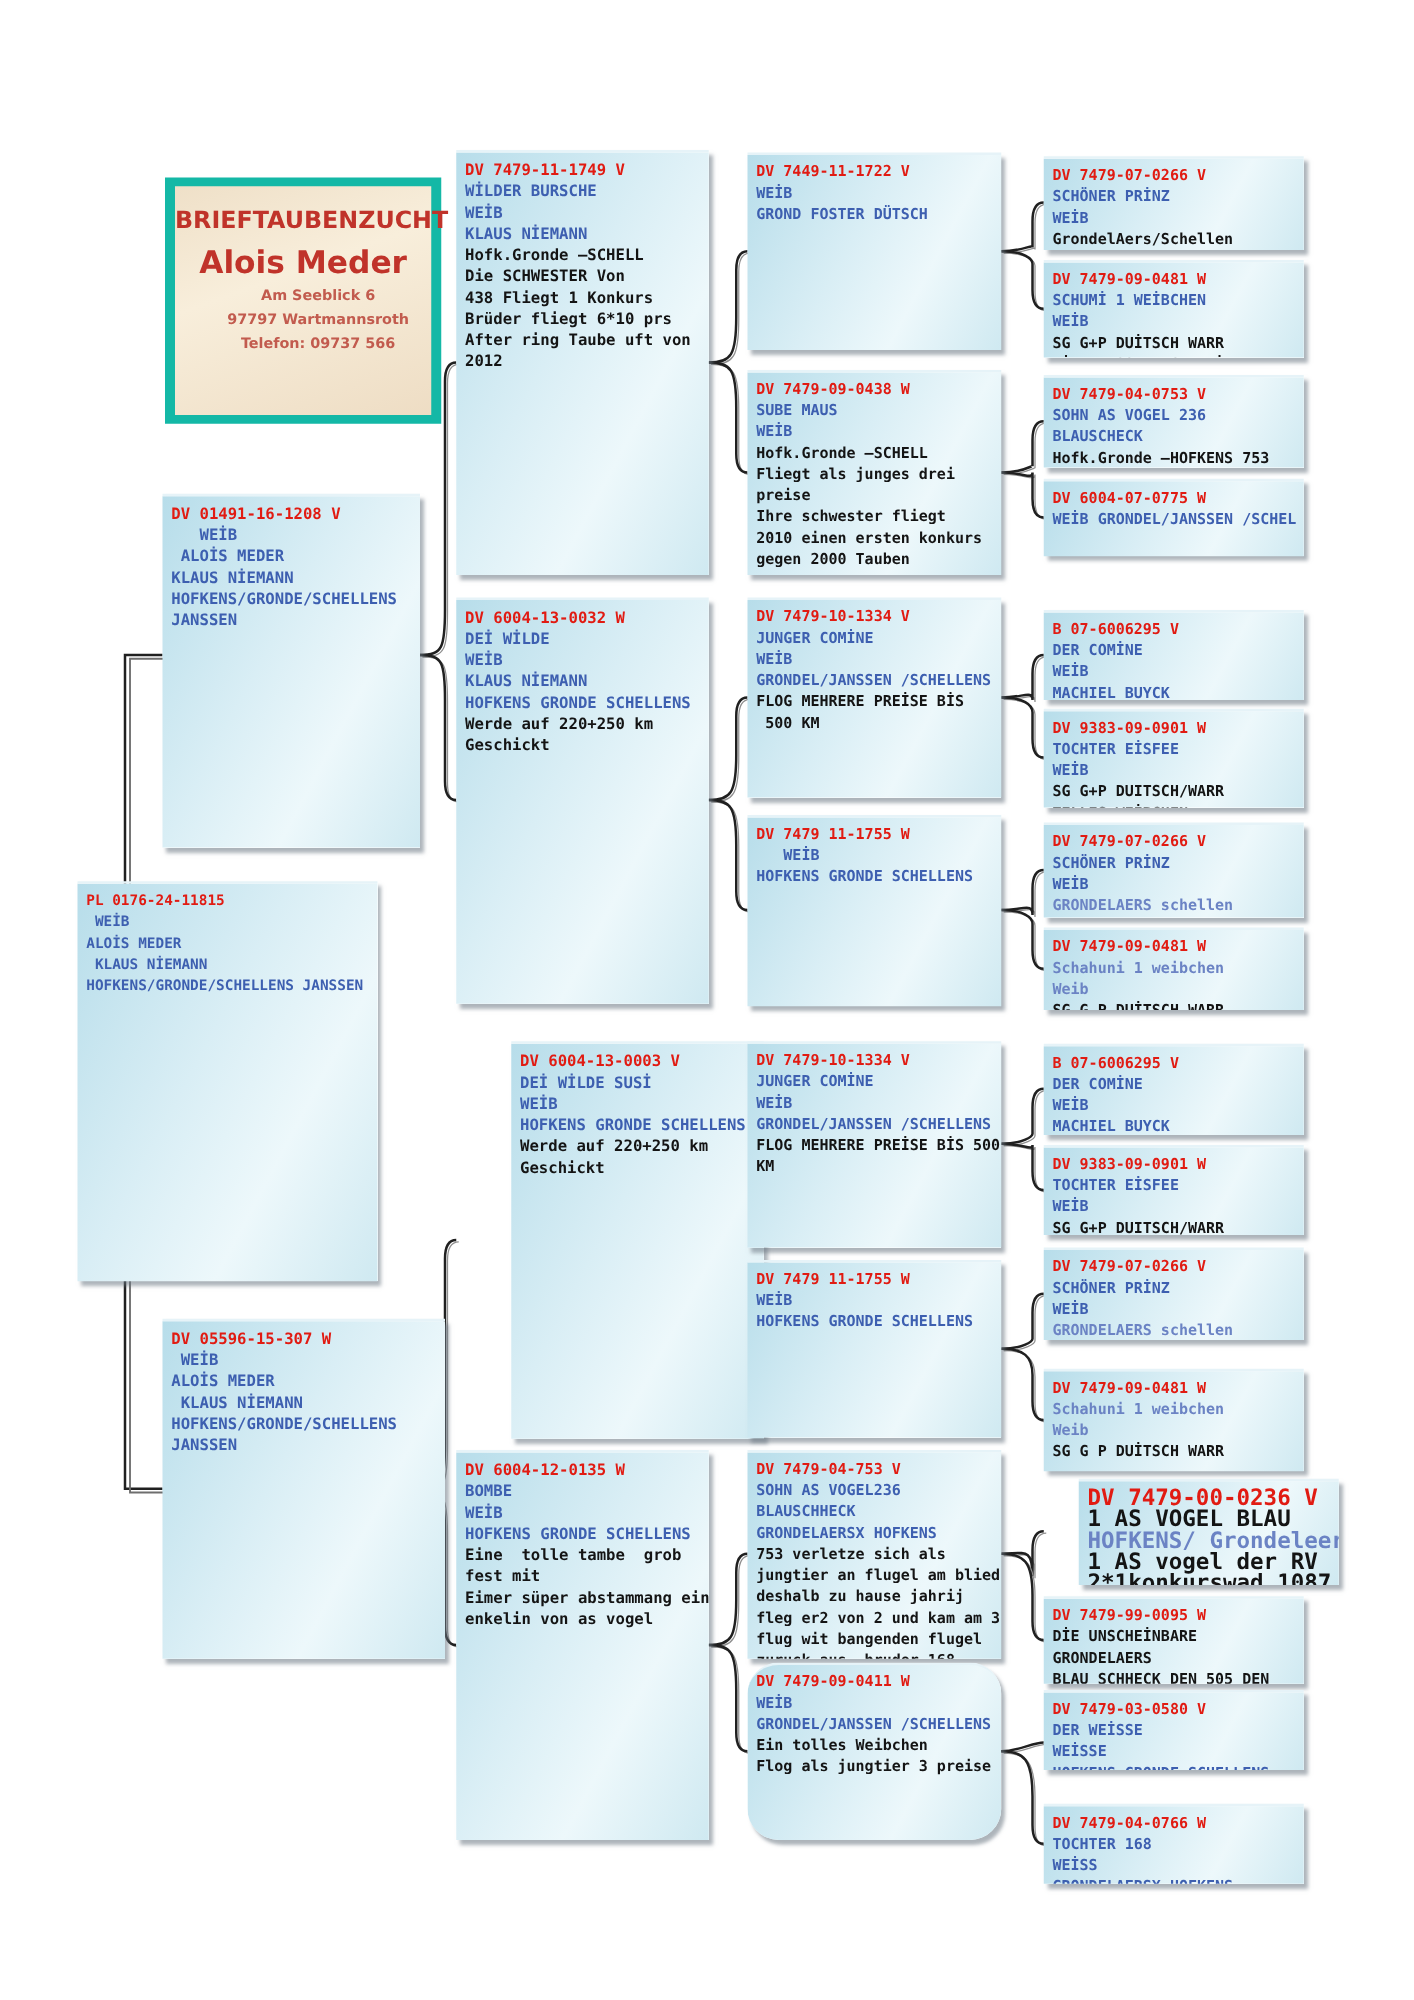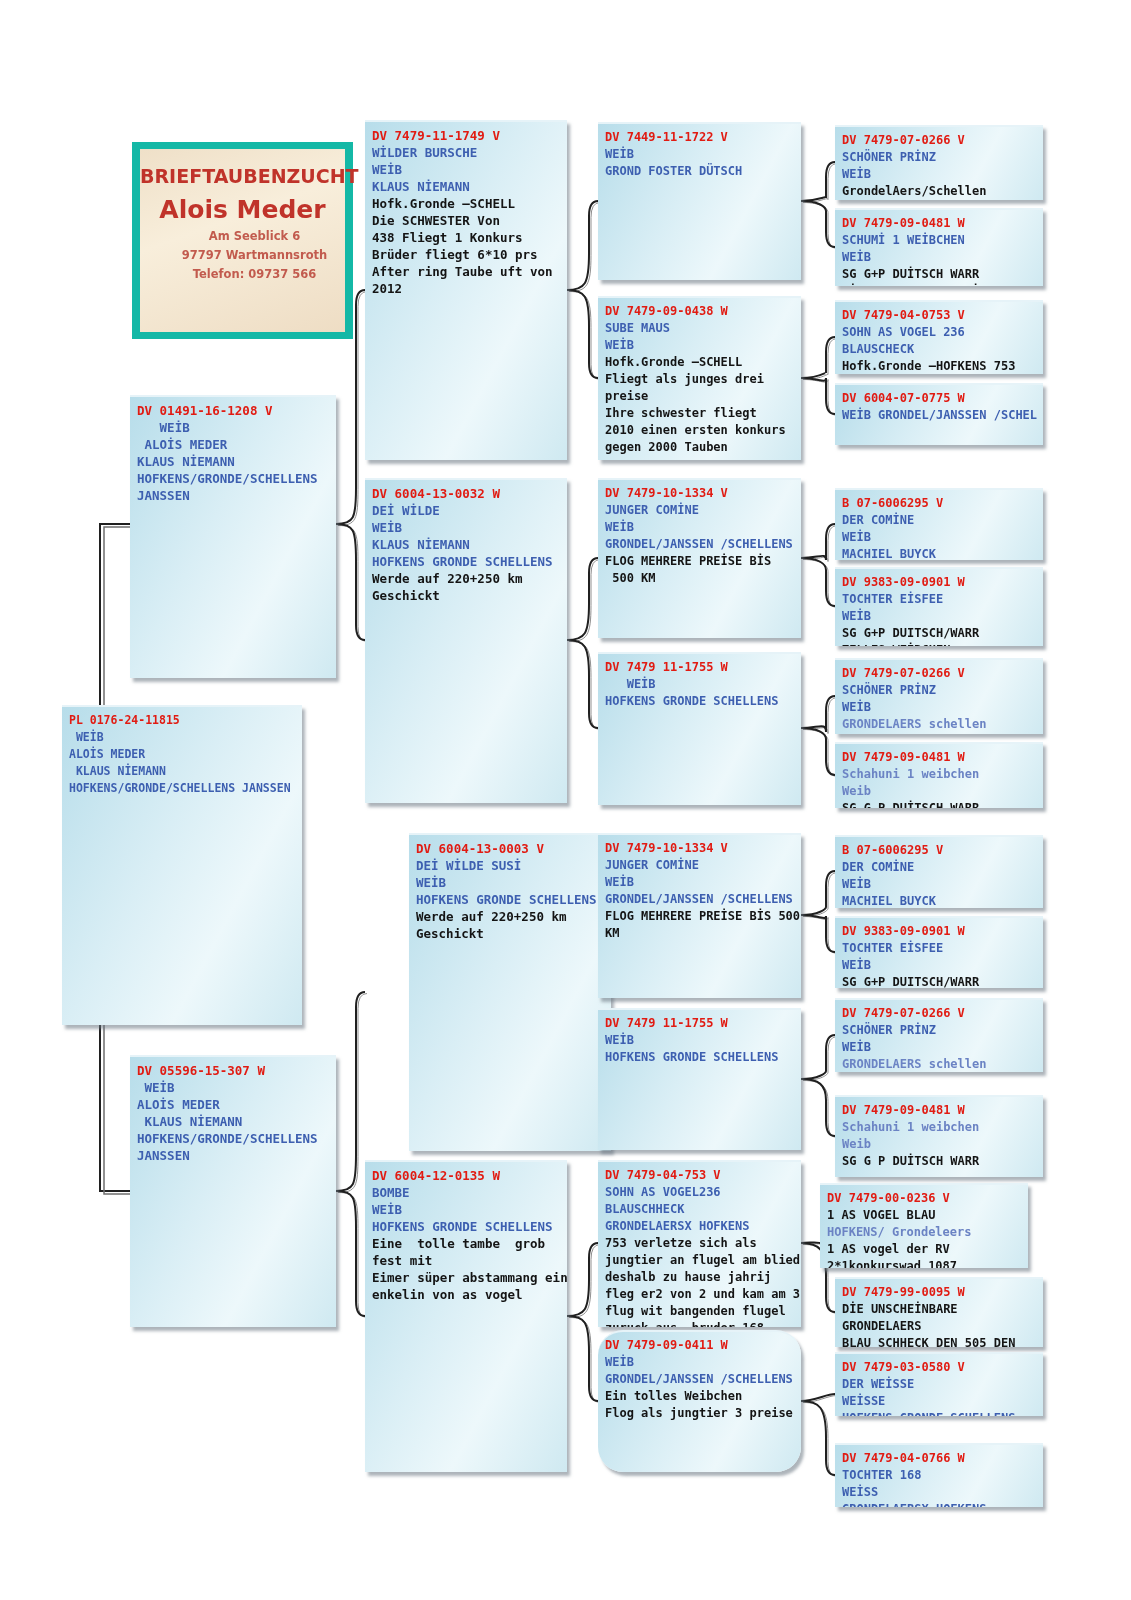--- a/index.html
+++ b/index.html
@@ -98,21 +98,21 @@
       <div id="logo-name">Alois Meder</div>
       <div id="logo-addr1">Am Seeblick 6</div>
       <div id="logo-addr2">97797 Wartmannsroth</div>
       <div id="logo-tel">Telefon: 09737 566</div>
     </div>
   </div>
 
   <div id="boxes">
       <div class="pbox" style="left: 62px; top: 705px; width: 240px; height: 320px; font-size: 11.5px;"><div class="ring">PL 0176-24-11815</div><div class="ln-blue"> WEİB</div><div class="ln-blue">ALOİS MEDER</div><div class="ln-blue"> KLAUS NİEMANN</div><div class="ln-blue">HOFKENS/GRONDE/SCHELLENS JANSSEN</div></div>
       <div class="pbox" style="left: 130px; top: 395px; width: 206px; height: 283px; font-size: 12.5px;"><div class="ring">DV 01491-16-1208 V</div><div class="ln-blue">   WEİB</div><div class="ln-blue"> ALOİS MEDER</div><div class="ln-blue">KLAUS NİEMANN</div><div class="ln-blue">HOFKENS/GRONDE/SCHELLENS</div><div class="ln-blue">JANSSEN</div></div>
-      <div class="pbox" style="left: 130px; top: 1055px; width: 206px; height: 272px; font-size: 12.5px;"><div class="ring">DV 05596-15-307 W</div><div class="ln-blue"> WEİB</div><div class="ln-blue">ALOİS MEDER</div><div class="ln-blue"> KLAUS NİEMANN</div><div class="ln-blue">HOFKENS/GRONDE/SCHELLENS</div><div class="ln-blue">JANSSEN</div></div>
+      <div class="pbox" style="left: 130px; top: 1055px; width: 226px; height: 272px; font-size: 12.5px;"><div class="ring">DV 05596-15-307 W</div><div class="ln-blue"> WEİB</div><div class="ln-blue">ALOİS MEDER</div><div class="ln-blue"> KLAUS NİEMANN</div><div class="ln-blue">HOFKENS/GRONDE/SCHELLENS</div><div class="ln-blue">JANSSEN</div></div>
       <div class="pbox" style="left: 365px; top: 120px; width: 202px; height: 340px; font-size: 12.5px;"><div class="ring">DV 7479-11-1749 V</div><div class="ln-blue">WİLDER BURSCHE</div><div class="ln-blue">WEİB</div><div class="ln-blue">KLAUS NİEMANN</div><div class="ln-black">Hofk.Gronde –SCHELL</div><div class="ln-black">Die SCHWESTER Von</div><div class="ln-black">438 Fliegt 1 Konkurs</div><div class="ln-black">Brüder fliegt 6*10 prs</div><div class="ln-black">After ring Taube uft von</div><div class="ln-black">2012</div></div>
       <div class="pbox" style="left: 365px; top: 478px; width: 202px; height: 325px; font-size: 12.5px;"><div class="ring">DV 6004-13-0032 W</div><div class="ln-blue">DEİ WİLDE</div><div class="ln-blue">WEİB</div><div class="ln-blue">KLAUS NİEMANN</div><div class="ln-blue">HOFKENS GRONDE SCHELLENS</div><div class="ln-black">Werde auf 220+250 km</div><div class="ln-black">Geschickt</div></div>
       <div class="pbox" style="left: 365px; top: 833px; width: 202px; height: 318px; font-size: 12.5px; margin-left: 44px;"><div class="ring">DV 6004-13-0003 V</div><div class="ln-blue">DEİ WİLDE SUSİ</div><div class="ln-blue">WEİB</div><div class="ln-blue">HOFKENS GRONDE SCHELLENS</div><div class="ln-black">Werde auf 220+250 km</div><div class="ln-black">Geschickt</div></div>
       <div class="pbox" style="left: 365px; top: 1160px; width: 202px; height: 312px; font-size: 12.5px;"><div class="ring">DV 6004-12-0135 W</div><div class="ln-blue">BOMBE</div><div class="ln-blue">WEİB</div><div class="ln-blue">HOFKENS GRONDE SCHELLENS</div><div class="ln-black">Eine  tolle tambe  grob</div><div class="ln-black">fest mit</div><div class="ln-black">Eimer süper abstammang eine</div><div class="ln-black">enkelin von as vogel</div></div>
       <div class="pbox" style="left: 598px; top: 122px; width: 203px; height: 158px; font-size: 12px;"><div class="ring">DV 7449-11-1722 V</div><div class="ln-blue">WEİB</div><div class="ln-blue">GROND FOSTER DÜTSCH</div></div>
       <div class="pbox" style="left: 598px; top: 296px; width: 203px; height: 164px; font-size: 12px;"><div class="ring">DV 7479-09-0438 W</div><div class="ln-blue">SUBE MAUS</div><div class="ln-blue">WEİB</div><div class="ln-black">Hofk.Gronde –SCHELL</div><div class="ln-black">Fliegt als junges drei</div><div class="ln-black">preise</div><div class="ln-black">Ihre schwester fliegt</div><div class="ln-black">2010 einen ersten konkurs</div><div class="ln-black">gegen 2000 Tauben</div></div>
       <div class="pbox" style="left: 598px; top: 478px; width: 203px; height: 160px; font-size: 12px;"><div class="ring">DV 7479-10-1334 V</div><div class="ln-blue">JUNGER COMİNE</div><div class="ln-blue">WEİB</div><div class="ln-blue">GRONDEL/JANSSEN /SCHELLENS</div><div class="ln-black">FLOG MEHRERE PREİSE BİS</div><div class="ln-black"> 500 KM</div></div>
       <div class="pbox" style="left: 598px; top: 652px; width: 203px; height: 153px; font-size: 12px;"><div class="ring">DV 7479 11-1755 W</div><div class="ln-blue">   WEİB</div><div class="ln-blue">HOFKENS GRONDE SCHELLENS</div></div>
       <div class="pbox" style="left: 598px; top: 833px; width: 203px; height: 165px; font-size: 12px;"><div class="ring">DV 7479-10-1334 V</div><div class="ln-blue">JUNGER COMİNE</div><div class="ln-blue">WEİB</div><div class="ln-blue">GRONDEL/JANSSEN /SCHELLENS</div><div class="ln-black">FLOG MEHRERE PREİSE BİS 500</div><div class="ln-black">KM</div></div>
       <div class="pbox" style="left: 598px; top: 1008px; width: 203px; height: 142px; font-size: 12px;"><div class="ring">DV 7479 11-1755 W</div><div class="ln-blue">WEİB</div><div class="ln-blue">HOFKENS GRONDE SCHELLENS</div></div>
@@ -123,18 +123,18 @@
       <div class="pbox" style="left: 835px; top: 300px; width: 208px; height: 74px; font-size: 12px;"><div class="ring">DV 7479-04-0753 V</div><div class="ln-blue">SOHN AS VOGEL 236</div><div class="ln-blue">BLAUSCHECK</div><div class="ln-black">Hofk.Gronde –HOFKENS 753</div></div>
       <div class="pbox" style="left: 835px; top: 383px; width: 208px; height: 62px; font-size: 12px;"><div class="ring">DV 6004-07-0775 W</div><div class="ln-blue">WEİB GRONDEL/JANSSEN /SCHEL</div></div>
       <div class="pbox" style="left: 835px; top: 488px; width: 208px; height: 72px; font-size: 12px;"><div class="ring">B 07-6006295 V</div><div class="ln-blue">DER COMİNE</div><div class="ln-blue">WEİB</div><div class="ln-blue">MACHIEL BUYCK</div></div>
       <div class="pbox" style="left: 835px; top: 567px; width: 208px; height: 79px; font-size: 12px;"><div class="ring">DV 9383-09-0901 W</div><div class="ln-blue">TOCHTER EİSFEE</div><div class="ln-blue">WEİB</div><div class="ln-black">SG G+P DUITSCH/WARR</div><div class="ln-black">TELLES WEİBCHEN</div></div>
       <div class="pbox" style="left: 835px; top: 658px; width: 208px; height: 76px; font-size: 12px;"><div class="ring">DV 7479-07-0266 V</div><div class="ln-blue">SCHÖNER PRİNZ</div><div class="ln-blue">WEİB</div><div class="ln-blue2">GRONDELAERS schellen</div><div class="ln-black">Sehr gaterzuchtvogel</div></div>
       <div class="pbox" style="left: 835px; top: 742px; width: 208px; height: 66px; font-size: 12px;"><div class="ring">DV 7479-09-0481 W</div><div class="ln-blue2">Schahuni 1 weibchen</div><div class="ln-blue2">Weib</div><div class="ln-black">SG G P DUİTSCH WARR</div></div>
       <div class="pbox" style="left: 835px; top: 835px; width: 208px; height: 73px; font-size: 12px;"><div class="ring">B 07-6006295 V</div><div class="ln-blue">DER COMİNE</div><div class="ln-blue">WEİB</div><div class="ln-blue">MACHIEL BUYCK</div></div>
       <div class="pbox" style="left: 835px; top: 916px; width: 208px; height: 72px; font-size: 12px;"><div class="ring">DV 9383-09-0901 W</div><div class="ln-blue">TOCHTER EİSFEE</div><div class="ln-blue">WEİB</div><div class="ln-black">SG G+P DUITSCH/WARR</div></div>
       <div class="pbox" style="left: 835px; top: 998px; width: 208px; height: 74px; font-size: 12px;"><div class="ring">DV 7479-07-0266 V</div><div class="ln-blue">SCHÖNER PRİNZ</div><div class="ln-blue">WEİB</div><div class="ln-blue2">GRONDELAERS schellen</div></div>
       <div class="pbox" style="left: 835px; top: 1095px; width: 208px; height: 82px; font-size: 12px;"><div class="ring">DV 7479-09-0481 W</div><div class="ln-blue2">Schahuni 1 weibchen</div><div class="ln-blue2">Weib</div><div class="ln-black">SG G P DUİTSCH WARR</div></div>
-      <div class="pbox" style="left: 820px; top: 1183px; width: 208px; height: 85px; font-size: 12px;"><div class="ring">DV 7479-00-0236 V</div><div class="ln-black">1 AS VOGEL BLAU</div><div class="ln-blue2">HOFKENS/ Grondeleers</div><div class="ln-black">1 AS vogel der RV</div><div class="ln-black">2*1konkurswad 1087</div></div>
+      <div class="pbox" style="left: 863px; top: 1183px; width: 208px; height: 85px; font-size: 18px;"><div class="ring">DV 7479-00-0236 V</div><div class="ln-black">1 AS VOGEL BLAU</div><div class="ln-blue2">HOFKENS/ Grondeleers</div><div class="ln-black">1 AS vogel der RV</div><div class="ln-black">2*1konkurswad 1087</div></div>
       <div class="pbox" style="left: 835px; top: 1277px; width: 208px; height: 70px; font-size: 12px;"><div class="ring">DV 7479-99-0095 W</div><div class="ln-black">DİE UNSCHEİNBARE</div><div class="ln-black">GRONDELAERS</div><div class="ln-black">BLAU SCHHECK DEN 505 DEN</div></div>
       <div class="pbox" style="left: 835px; top: 1352px; width: 208px; height: 64px; font-size: 12px;"><div class="ring">DV 7479-03-0580 V</div><div class="ln-blue">DER WEİSSE</div><div class="ln-blue">WEİSSE</div><div class="ln-blue">HOFKENS GRONDE SCHELLENS</div><div class="ln-black">Jahng 6 preise zwei jahrig</div></div>
       <div class="pbox" style="left: 835px; top: 1443px; width: 208px; height: 64px; font-size: 12px;"><div class="ring">DV 7479-04-0766 W</div><div class="ln-blue">TOCHTER 168</div><div class="ln-blue">WEİSS</div><div class="ln-blue">GRONDELAERSX HOFKENS</div></div>
     </div>
 </div>
 
 </body></html>

